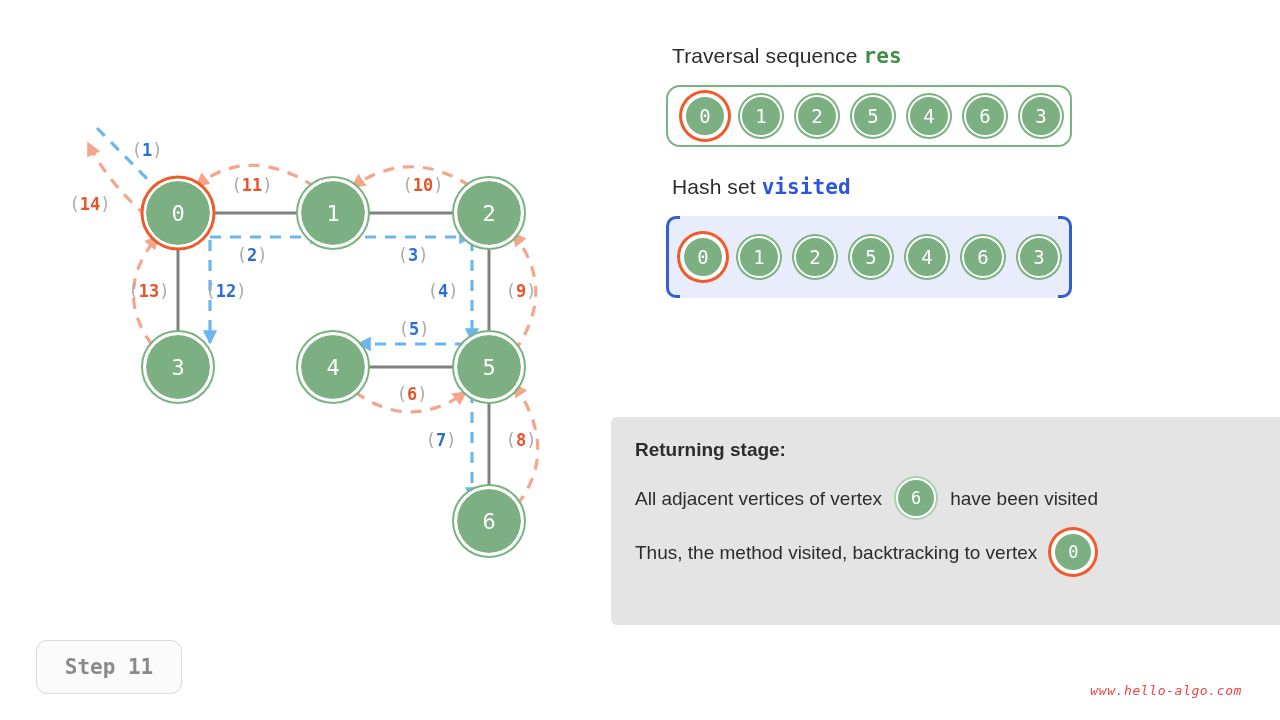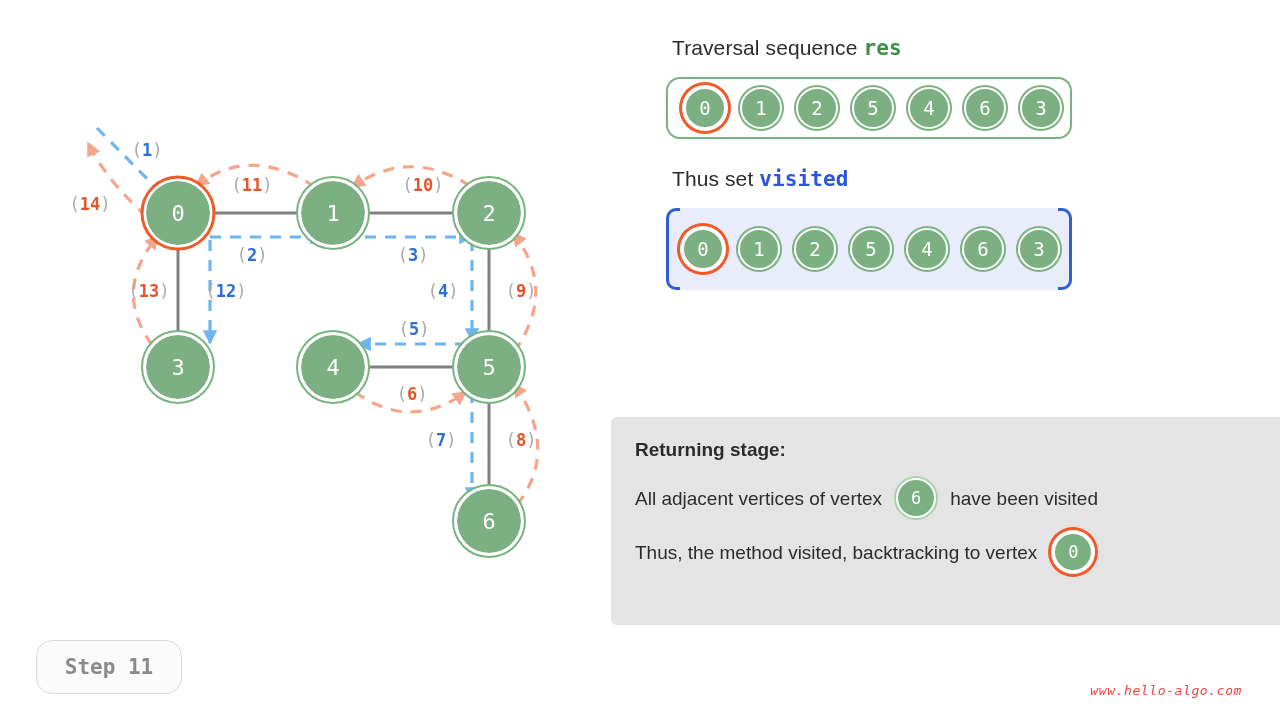--- a/index.html
+++ b/index.html
@@ -21,21 +21,21 @@
   }
   .edge-label{
     font-family:"DejaVu Sans Mono", monospace;
     font-size:17px;
     fill:#aaaaaa;
   }
   .edge-label tspan.bnum{fill:#2b6fd4;font-weight:bold;}
   .edge-label tspan.onum{fill:#e8532a;font-weight:bold;}
 
   
-  #right-panel{position:absolute;left:666px;top:36px;width:580px;}
+  #right-panel{position:absolute;left:666px;top:44px;width:580px;}
   .panel-title{
     font-size:21px;
     color:#2c2c2c;
     margin:0 0 17px 6px;
     letter-spacing:0.1px;
   }
   .panel-title .mono-res{
     font-family:"DejaVu Sans Mono", monospace;
     font-weight:bold;
     color:#3e8e47;
@@ -125,21 +125,21 @@
   .inline-chip.hl{
     box-shadow:0 0 0 2px #ffffff, 0 0 0 5px #f15a29;
     margin:0 12px 0 16px;
   }
 
   
   #step-badge{
     position:absolute;left:36px;top:640px;
     width:146px;height:54px;
     border:1px solid #d9d9d9;
-    border-radius:16px;
+    border-radius:11px;
     background:#fbfbfb;
     display:flex;align-items:center;justify-content:center;
     font-family:"DejaVu Sans Mono", monospace;
     font-weight:bold;font-size:21px;color:#8a8a8a;
     box-sizing:border-box;
   }
   #watermark{
     position:absolute;right:38px;bottom:22px;
     font-family:"DejaVu Sans Mono", monospace;
     font-size:13px;color:#ef4444;letter-spacing:0.6px;font-style:italic;
@@ -277,21 +277,21 @@
       </div>
     <div class="cell">
         <div class="chip">6</div>
       </div>
     <div class="cell">
         <div class="chip">3</div>
       </div>
   </div>
 
   <div class="panel-title" style="margin-top:28px;">
-    <span>Thus set</span>
+    <span>Hash set</span>
     <span class="mono-visited">visited</span>
   </div>
 
   <div class="visited-box">
     <div class="cell">
         <div class="chip hl">0</div>
       </div>
     <div class="cell">
         <div class="chip">1</div>
       </div>

